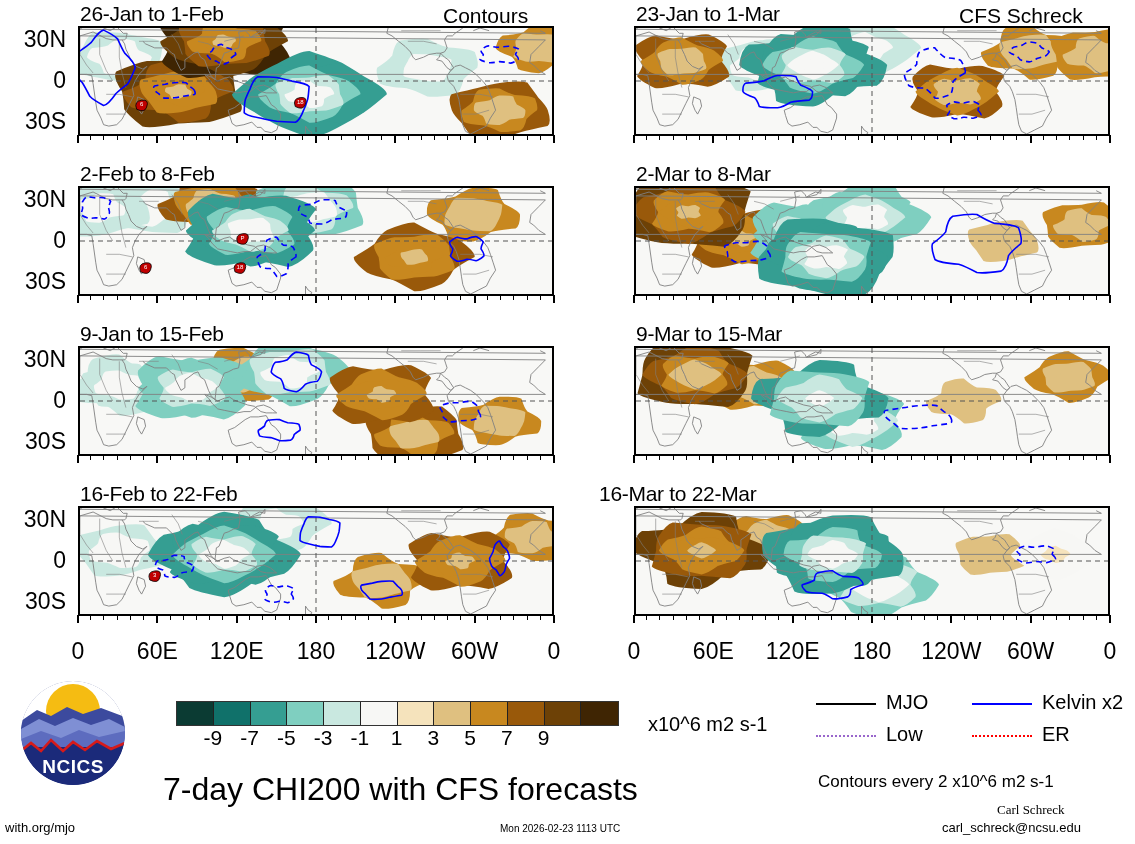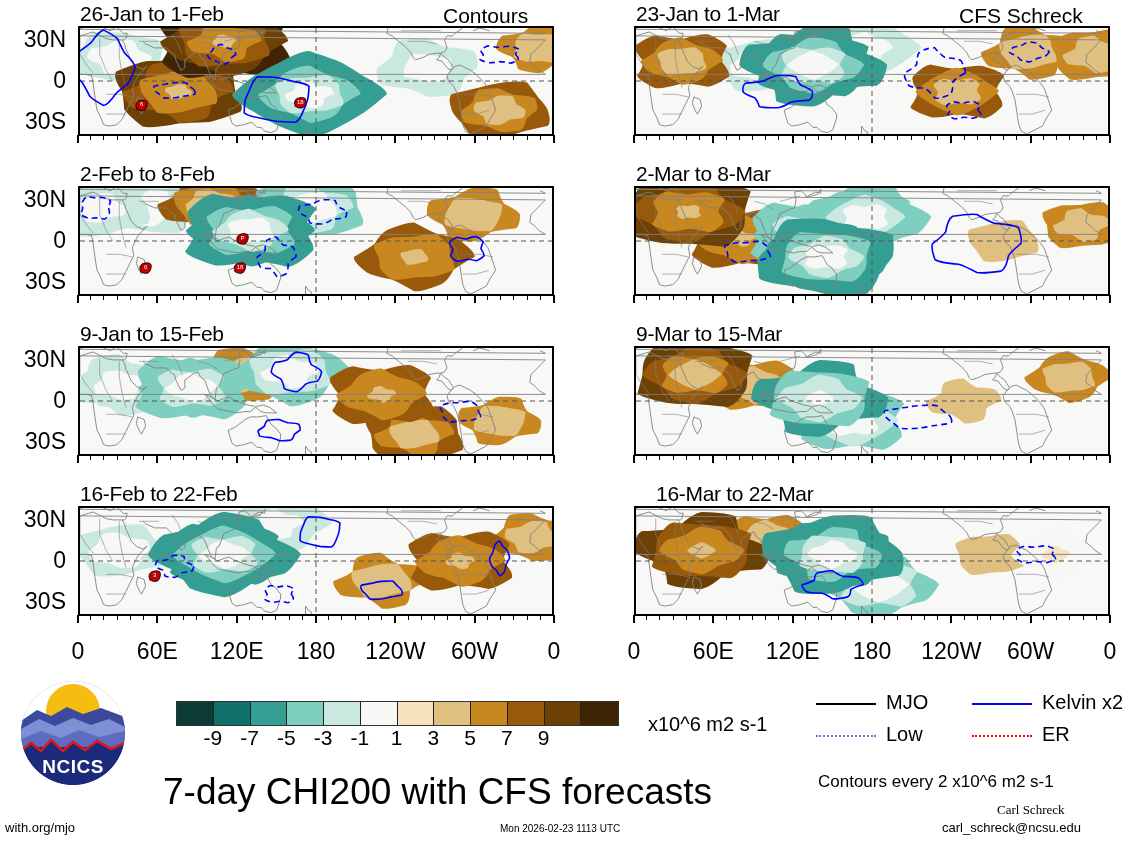--- a/index.html
+++ b/index.html
@@ -11,21 +11,21 @@
   .ylab{position:absolute;font-size:23px;text-align:right;white-space:nowrap;}
   .xlab{position:absolute;font-size:23px;text-align:center;white-space:nowrap;}
   .tickrow{position:absolute;height:10px;}
   .tick{position:absolute;width:2px;height:8px;background:#000;top:0;}
   .tick.minor{height:5px;width:1px;}
   .cbar{position:absolute;display:flex;border:1px solid #333;box-sizing:content-box;}
   .cseg{height:100%;border-right:1px solid #222;box-sizing:border-box;}
   .cseg:last-child{border-right:none;}
   .cnum{position:absolute;font-size:21px;text-align:center;}
   .units{position:absolute;font-size:20px;white-space:nowrap;}
-  .maintitle{position:absolute;font-size:37px;white-space:nowrap;}
+  .maintitle{position:absolute;font-size:32px;white-space:nowrap;}
   .small{position:absolute;font-size:13px;white-space:nowrap;}
   .tiny{position:absolute;font-size:10px;white-space:nowrap;}
   .legline{position:absolute;height:0;border-top-width:2px;border-top-style:solid;}
   .legtext{position:absolute;font-size:20px;white-space:nowrap;}
   .contnote{position:absolute;font-size:17px;white-space:nowrap;}
   .logo{position:absolute;width:104px;height:104px;border-radius:50%;overflow:hidden;}
 </style>
 </head>
 <body>
 
@@ -801,21 +801,21 @@
       <div class="tick minor" style="left: 369.222px;"></div>
       <div class="tick minor" style="left: 382.444px;"></div>
       <div class="tick" style="left: 395.667px;"></div>
       <div class="tick minor" style="left: 408.889px;"></div>
       <div class="tick minor" style="left: 422.111px;"></div>
       <div class="tick minor" style="left: 435.333px;"></div>
       <div class="tick minor" style="left: 448.556px;"></div>
       <div class="tick minor" style="left: 461.778px;"></div>
       <div class="tick" style="left: 475px;"></div>
     </div>
-    <div class="ptitle" style="left: 656px; top: 482px;">16-Mar to 22-Mar</div>
+    <div class="ptitle" style="left: 599px; top: 482px;">16-Mar to 22-Mar</div>
     <div class="map" style="left: 634px; top: 506px; width: 476px; height: 110px;">
       <svg width="472" height="106" viewBox="0 0 472 106">
         <rect width="472" height="106" fill="#f8f8f6"></rect>
         <path d="M385.1,46.4 Q390.2,55.2 387.9,58.0 Q376.4,62.7 371.0,63.8 Q359.8,64.3 354.0,64.7 Q339.2,67.8 334.4,66.5 Q326.2,59.7 324.5,56.5 Q324.0,49.9 323.3,46.4 Q318.0,37.6 320.1,34.8 Q331.4,29.8 336.9,28.7 Q348.1,28.7 354.0,28.3 Q368.8,25.0 373.5,26.3 Q382.0,32.9 383.8,36.1 Q384.4,42.9 385.1,46.4 Z" fill="#dfc080" opacity="1"></path>
         <path d="M372.7,46.4 Q366.7,48.7 365.2,50.2 Q365.2,54.8 363.4,56.0 Q356.5,58.0 354.0,57.5 Q350.1,53.9 347.5,53.0 Q339.8,53.0 337.8,51.9 Q334.4,47.9 335.2,46.4 Q341.2,44.0 342.7,42.5 Q342.9,38.0 344.7,36.8 Q351.5,34.7 354.0,35.2 Q358.0,38.7 360.6,39.6 Q368.1,39.8 370.1,40.9 Q373.5,44.9 372.7,46.4 Z" fill="#dfc080" opacity="1"></path>
         <path d="M162.7,29.2 Q170.6,38.6 168.9,41.9 Q157.9,49.3 151.8,50.2 Q137.9,47.3 131.1,47.5 Q115.1,52.2 109.3,51.2 Q96.6,44.9 95.1,41.3 Q100.3,33.1 100.1,29.2 Q91.9,19.8 93.5,16.4 Q104.2,8.8 110.2,8.0 Q124.3,11.2 131.1,11.1 Q147.0,6.3 152.8,7.2 Q165.8,13.4 167.4,16.9 Q162.4,25.1 162.7,29.2 Z" fill="#c8881f" opacity="1"></path>
         <path d="M160.5,29.2 Q152.8,33.4 150.2,35.6 Q147.6,41.0 144.5,42.8 Q135.0,46.8 131.1,46.4 Q123.7,41.9 120.0,40.4 Q110.9,38.8 108.0,37.0 Q101.0,31.5 101.6,29.2 Q109.1,24.8 111.7,22.6 Q114.7,17.4 117.8,15.7 Q127.2,11.5 131.1,11.9 Q138.7,16.2 142.4,17.7 Q151.1,19.6 154.0,21.4 Q161.1,26.9 160.5,29.2 Z" fill="#dfc080" opacity="1"></path>
         <path d="M142.9,29.2 Q144.8,32.5 144.0,33.5 Q139.6,35.3 137.5,35.7 Q133.3,35.9 131.1,36.0 Q125.5,37.2 123.7,36.7 Q120.6,34.1 119.9,32.9 Q119.7,30.5 119.5,29.2 Q117.4,25.9 118.3,24.8 Q122.5,22.9 124.6,22.6 Q128.9,22.5 131.1,22.4 Q136.7,21.2 138.5,21.6 Q141.7,24.1 142.4,25.3 Q142.7,27.8 142.9,29.2 Z" fill="#dfc080" opacity="1"></path>
         <path d="M464.3,46.4 Q455.6,54.1 451.4,57.1 Q443.2,62.7 438.1,65.2 Q425.5,72.6 419.6,72.6 Q406.2,67.6 401.0,65.1 Q391.8,60.2 387.6,57.2 Q374.9,49.8 374.8,46.4 Q383.1,38.4 387.3,35.5 Q396.1,30.2 401.2,27.8 Q413.6,20.3 419.6,20.2 Q433.2,24.9 438.3,27.4 Q447.0,32.7 451.1,35.7 Q464.2,42.9 464.3,46.4 Z" fill="#f7f7f5" opacity="1"></path>
         <path d="M440.6,46.4 Q445.9,52.6 444.7,54.9 Q437.4,59.8 433.4,60.4 Q424.1,58.5 419.6,58.6 Q408.9,61.7 405.0,61.1 Q396.5,56.8 395.5,54.5 Q399.0,49.0 398.8,46.4 Q393.4,40.2 394.5,37.9 Q401.6,32.8 405.6,32.3 Q415.0,34.4 419.6,34.4 Q430.1,31.1 434.0,31.7 Q442.7,35.9 443.8,38.2 Q440.4,43.7 440.6,46.4 Z" fill="#f7f7f5" opacity="1"></path>

